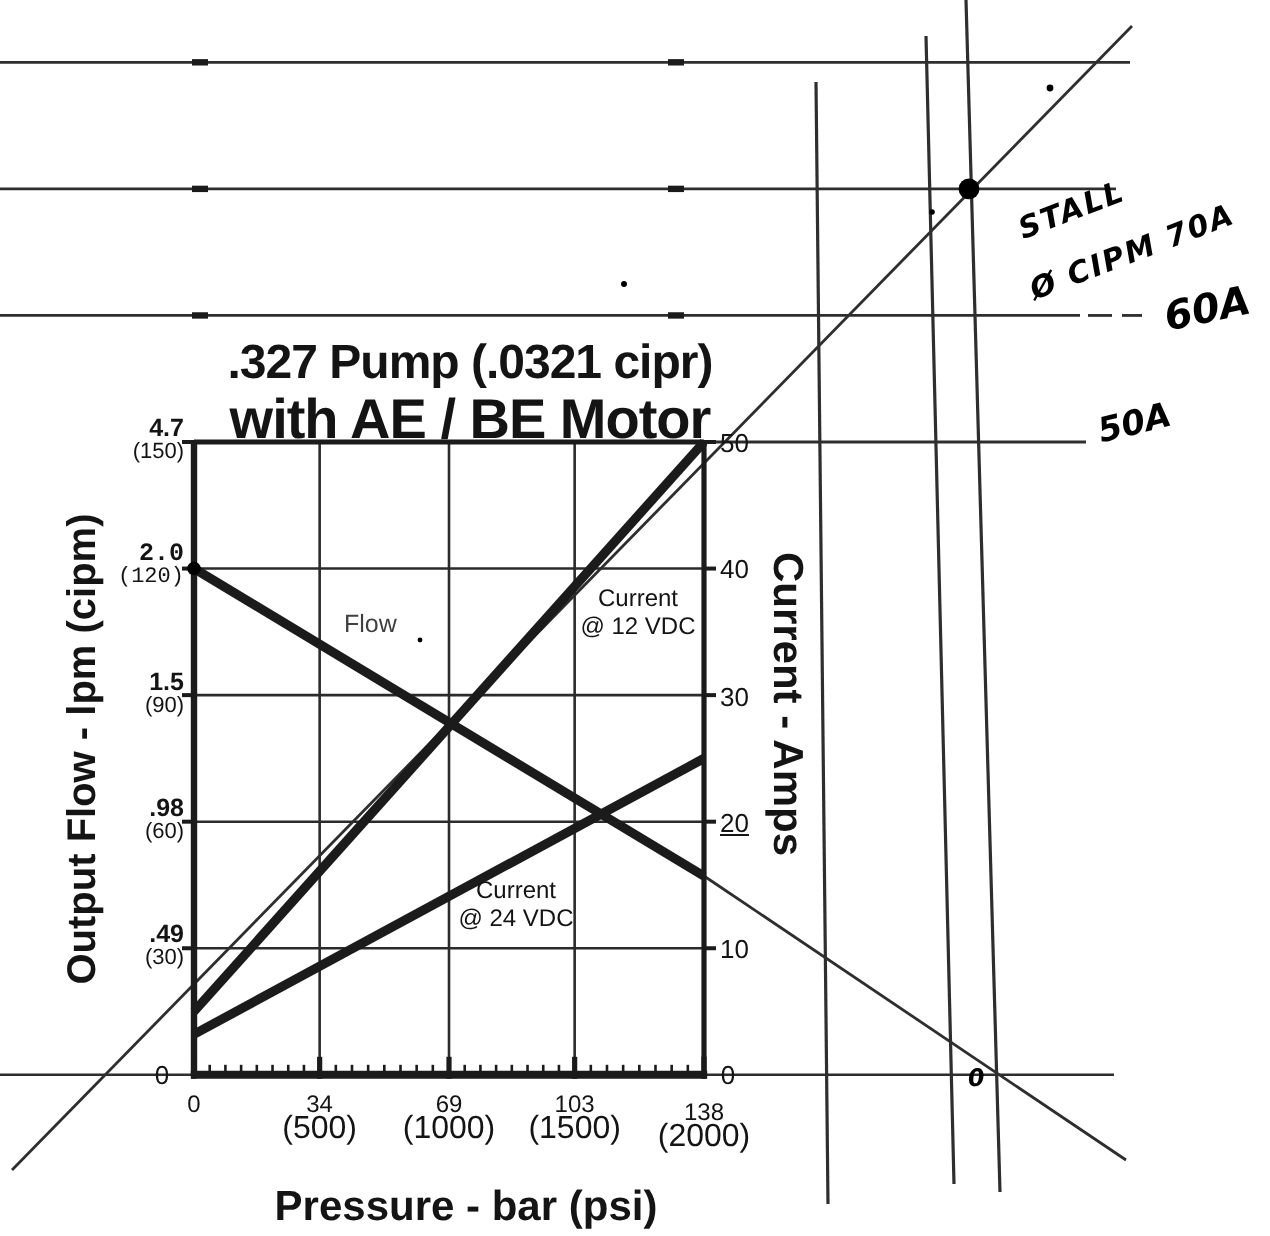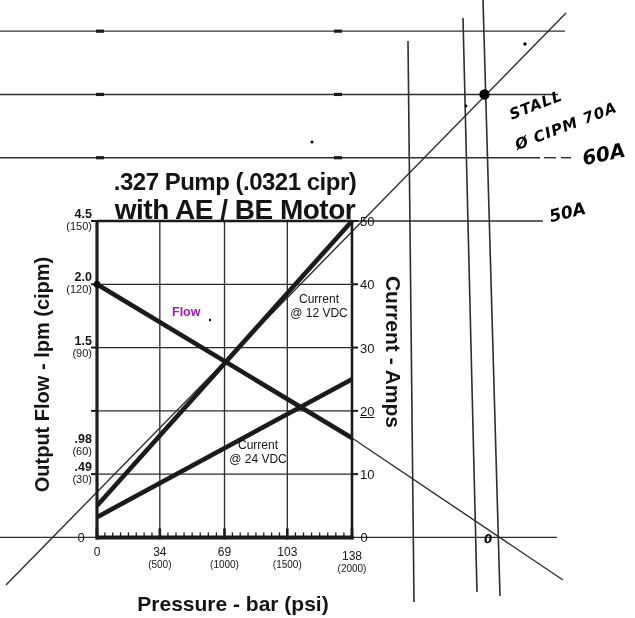--- a/index.html
+++ b/index.html
@@ -7,32 +7,32 @@
         font-family:"Liberation Sans",sans-serif;color:#141414;}
   #lines{position:absolute;left:0;top:0;}
   .abs{position:absolute;white-space:nowrap;}
   .title1{left:70px;top:168px;width:330px;text-align:center;font-size:24px;font-weight:700;letter-spacing:-0.5px;}
   .title2{left:70px;top:194px;width:330px;text-align:center;font-size:28px;font-weight:700;letter-spacing:-0.5px;}
   .ylab-left{left:-88px;top:363px;width:260px;text-align:center;font-size:20px;font-weight:700;
              transform:rotate(-90deg);transform-origin:center;}
   .ylab-right{left:293px;top:340px;width:200px;text-align:center;font-size:21px;font-weight:700;
               transform:rotate(90deg);transform-origin:center;}
   .xlab{left:108px;top:576px;width:250px;text-align:center;font-size:21px;font-weight:700;margin-top:16px;}
-  .series-label{font-size:12.5px;color:#a21caf;font-weight:bold;}
+  .series-label{font-size:12.5px;color:#404040;}
   .flow-label{left:172px;top:305px;}
   .two-line{width:64px;text-align:center;line-height:13.5px;font-size:12px;}
   .cur12{left:287px;top:293px;}
   .cur24{left:226px;top:439px;}
   .tickpair{position:absolute;width:44px;text-align:right;line-height:12px;}
   .tickpair .a{font-size:12.5px;font-weight:600;}
   .tickpair .b{font-size:11px;font-weight:400;}
   .rtick{position:absolute;font-size:13px;}
   .xtickpair{position:absolute;width:54px;text-align:center;line-height:12.5px;}
   .xtickpair .a{font-size:12px;}
-  .xtickpair .b{font-size:10px;}
+  .xtickpair .b{font-size:16px;}
   .zero{font-size:13px;width:14px;text-align:center;}
   .left-zero{left:74px;top:530px;}
   .right-zero{left:357px;top:530px;}
   .hand{font-family:"DejaVu Sans",sans-serif;font-style:italic;font-weight:700;color:#000;}
   .hand-stall{left:508px;top:96px;font-size:15px;transform:rotate(-21deg);letter-spacing:1px;}
   .hand-stall2{left:512px;top:117px;font-size:15px;transform:rotate(-21deg);letter-spacing:1px;}
   .hand-60a{left:582px;top:142px;font-size:20px;transform:rotate(-12deg);}
   .hand-50a{left:549px;top:202px;font-size:17px;transform:rotate(-14deg);}
   .hand-zero{left:484px;top:532px;font-size:12px;transform:rotate(-4deg);}
 </style>
@@ -136,32 +136,32 @@
     <div>Current</div>
     <div>@ 12 VDC</div>
   </div>
   <div class="abs two-line cur24">
     <div>Current</div>
     <div>@ 24 VDC</div>
   </div>
 
   <div id="left-ticks">
       <div class="tickpair" style="left: 48px; top: 208px;">
-        <div class="a">4.5</div>
+        <div class="a">4.7</div>
         <div class="b">(150)</div>
       </div>
-      <div class="tickpair" style="left: 48px; top: 271.28px;">
+      <div class="tickpair" style="left: 48px; top: 271.28px; font-family: Liberation Mono, monospace;">
         <div class="a">2.0</div>
         <div class="b">(120)</div>
       </div>
       <div class="tickpair" style="left: 48px; top: 334.56px;">
         <div class="a">1.5</div>
         <div class="b">(90)</div>
       </div>
-      <div class="tickpair" style="left: 48px; top: 397.84px; margin-top: 35px;">
+      <div class="tickpair" style="left: 48px; top: 397.84px;">
         <div class="a">.98</div>
         <div class="b">(60)</div>
       </div>
       <div class="tickpair" style="left: 48px; top: 461.12px;">
         <div class="a">.49</div>
         <div class="b">(30)</div>
       </div>
     </div>
   <div id="right-ticks">
       <div class="rtick" style="left: 360px; top: 214px;">50</div>

